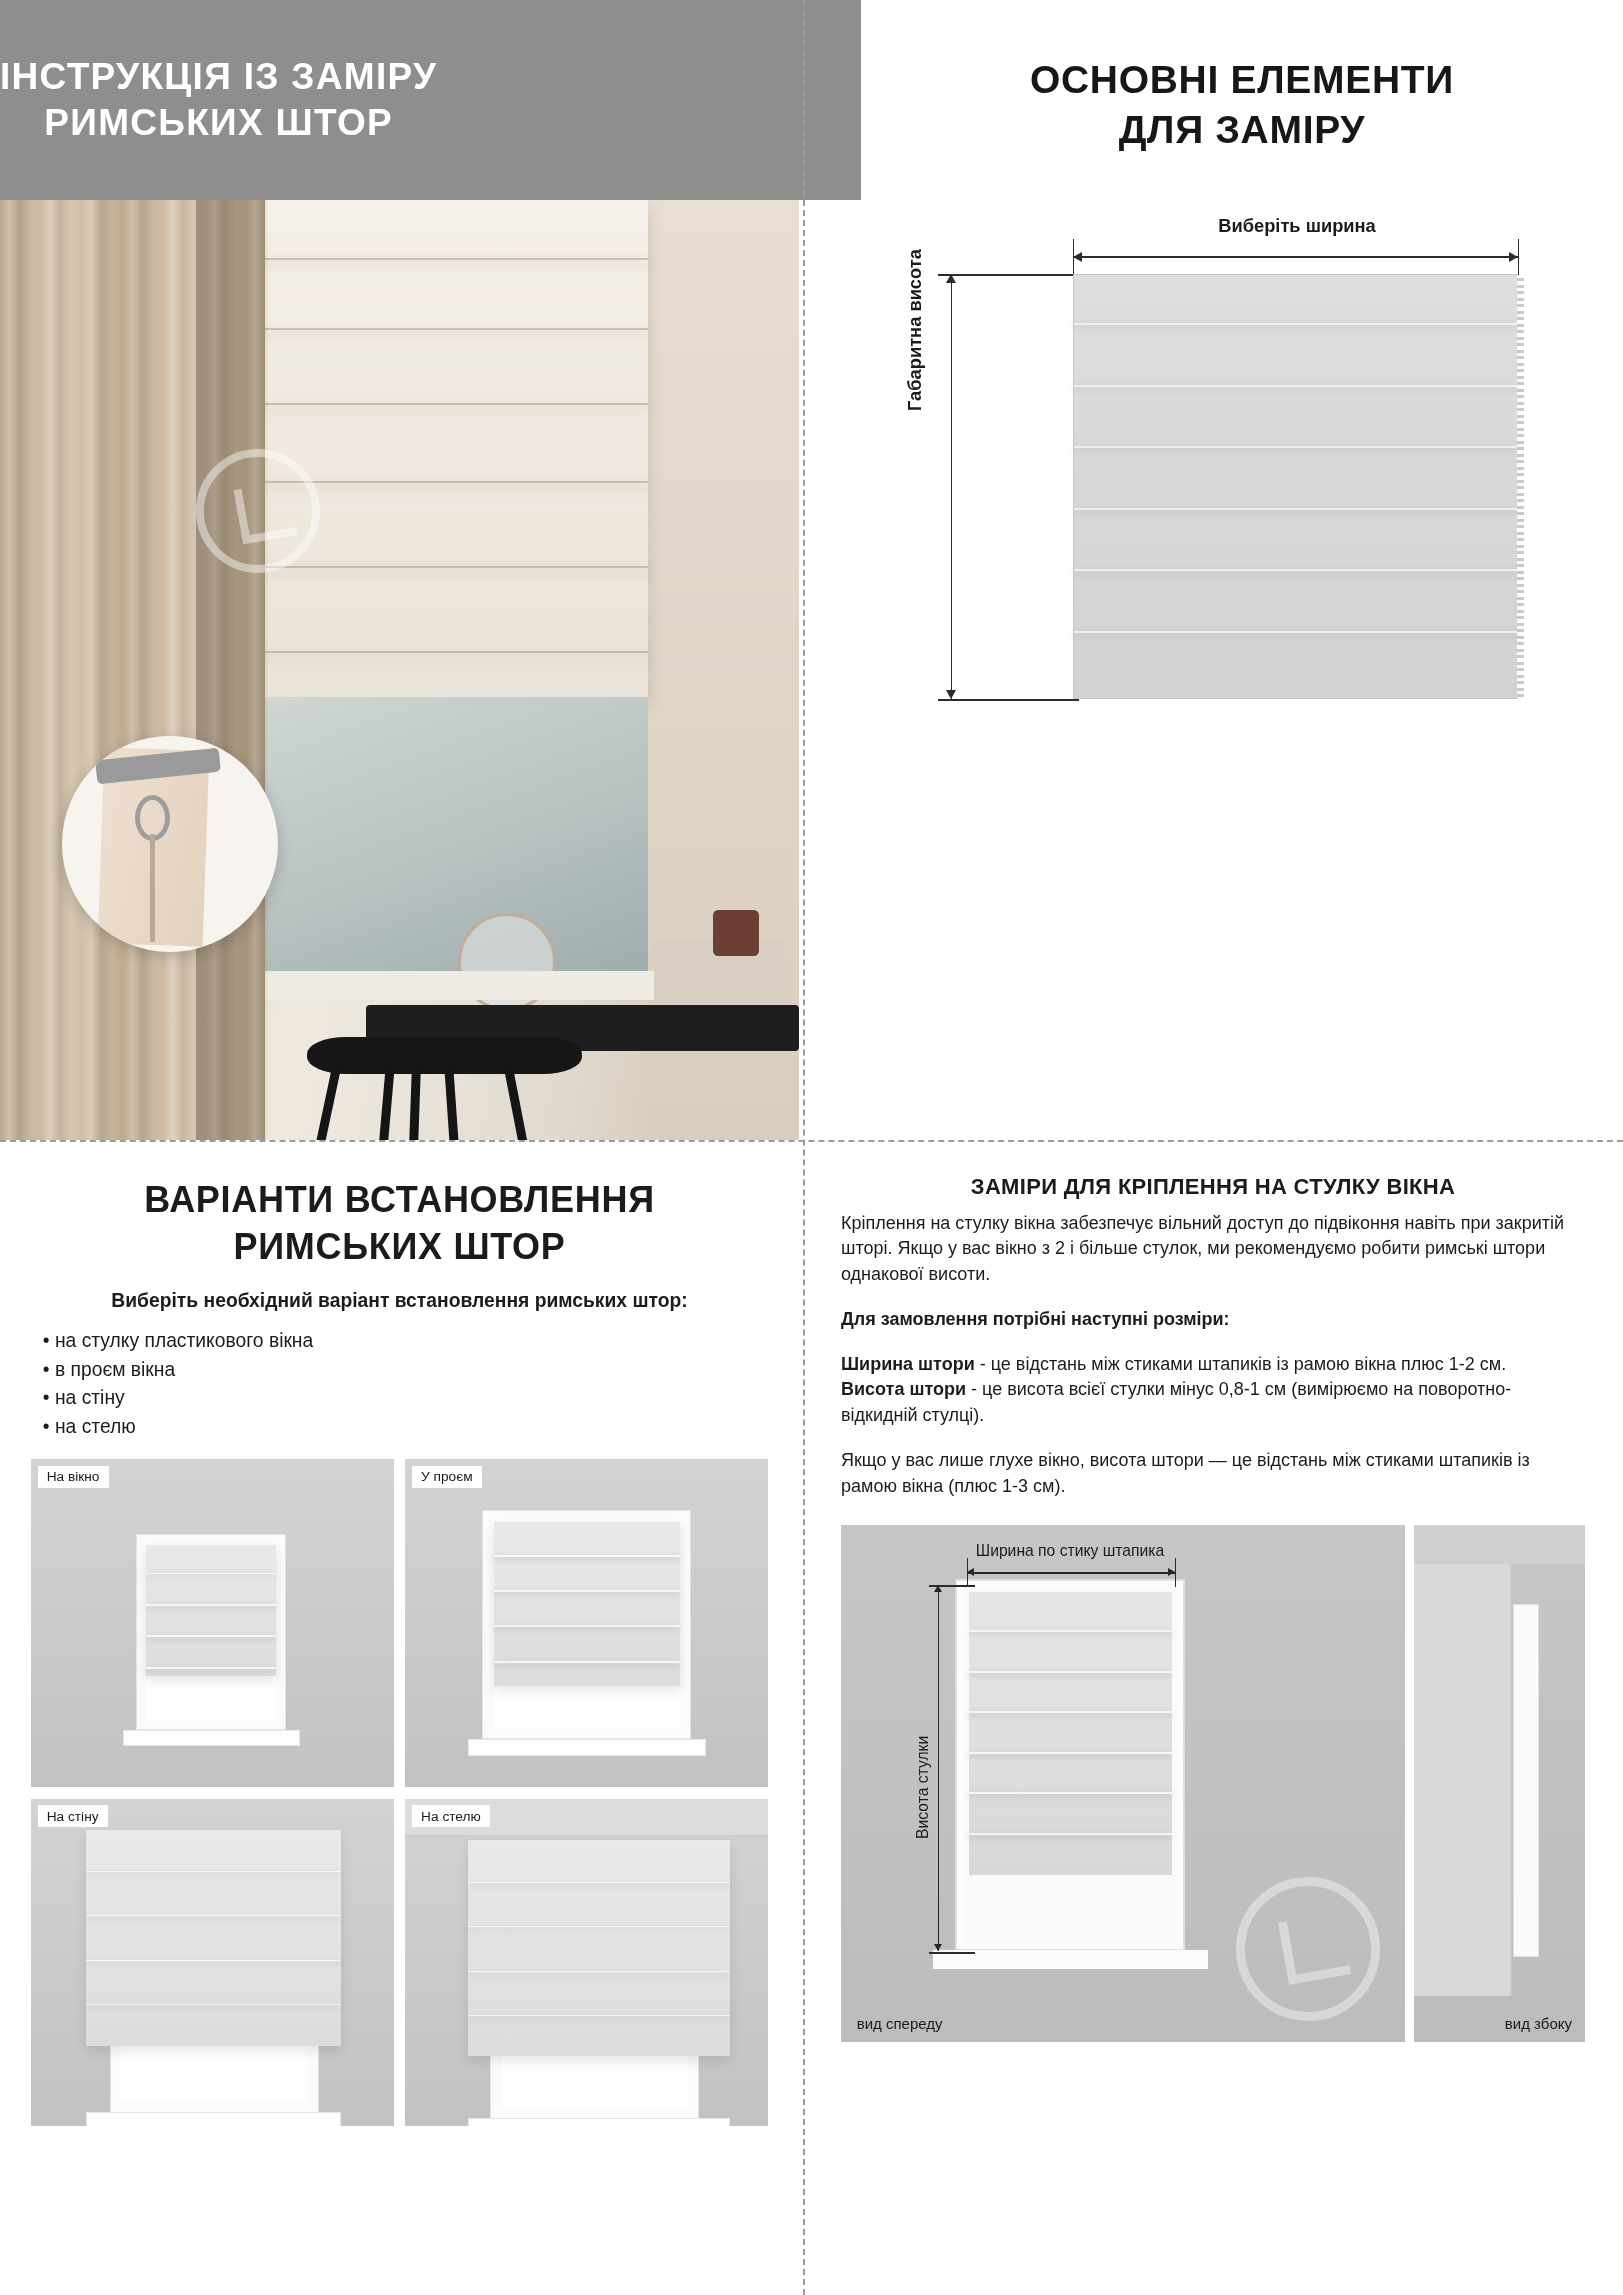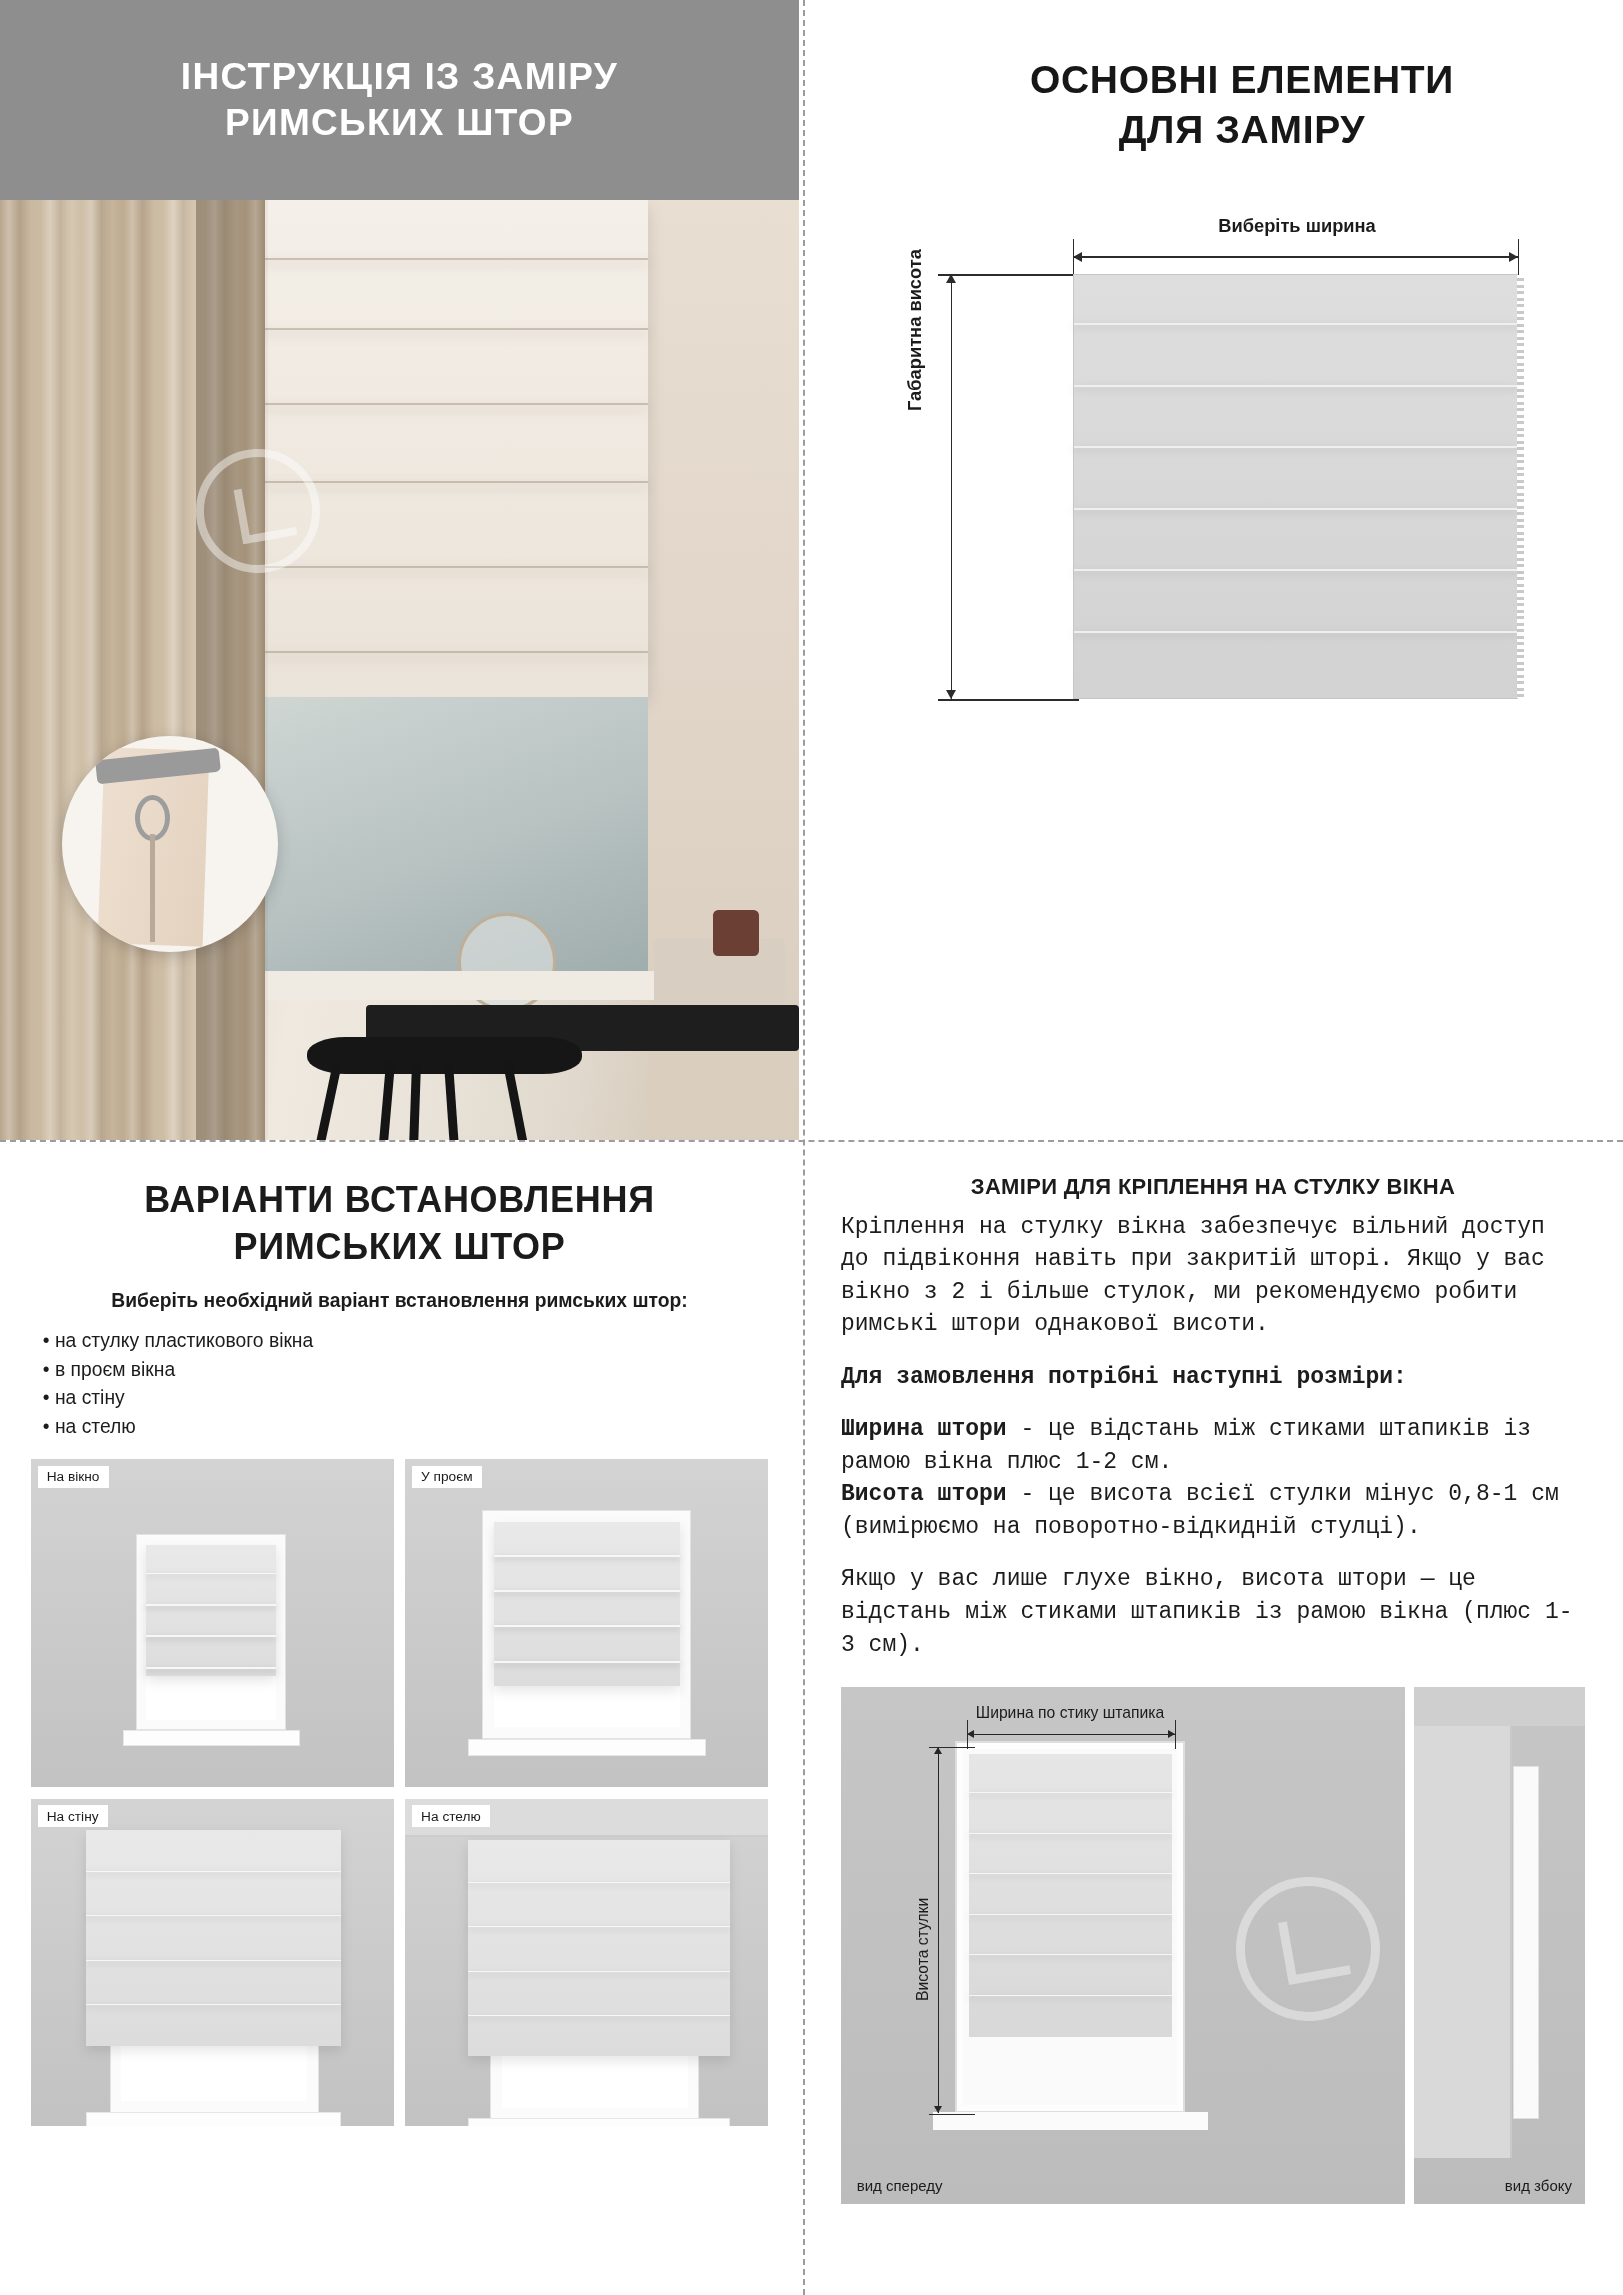--- a/index.html
+++ b/index.html
@@ -39,26 +39,25 @@
   
   .tl {
     position: absolute;
     left: 0; top: 0;
     width: 799px;
     height: 1140px;
   }
   .tl-header {
     position: absolute;
     left: 0; top: 0;
-    width: 799px;
+    width: 861px;
     height: 200px;
     background: #8e8e8e;
     display: flex;
     align-items: center;
-    justify-content: center;
     text-align: center;
   }
   .tl-header h1 {
     color: #ffffff;
     font-size: 37px;
     font-weight: bold;
     line-height: 1.25;
     letter-spacing: 1.3px;
     text-transform: uppercase;
   }
@@ -456,24 +455,23 @@
   .br h3 {
     text-align: center;
     font-size: 22px;
     font-weight: bold;
     letter-spacing: 0.3px;
     text-transform: uppercase;
     margin-top: 2px;
   }
   .br p {
     margin-top: 10.5px;
-    font-size: 23px;
+    font-size: 18px;
     line-height: 1.42;
     color: #1c1c1c;
-    font-family: Liberation Mono, monospace;
   }
   .br p.b { font-weight: bold; margin-top: 19.6px; }
   .br .spaced { margin-top: 19.6px; }
   .br b { font-weight: bold; }
 
   .br-diagram {
     position: relative;
     margin-top: 26px;
     width: 744px;
     height: 517px;

